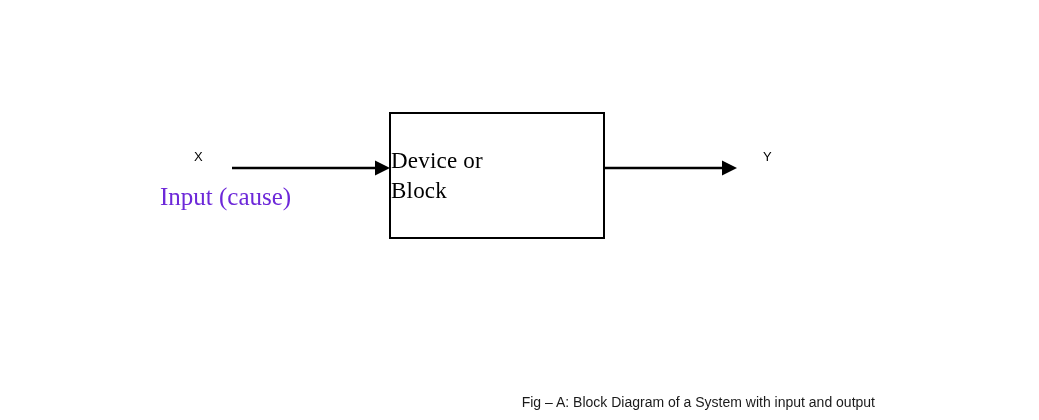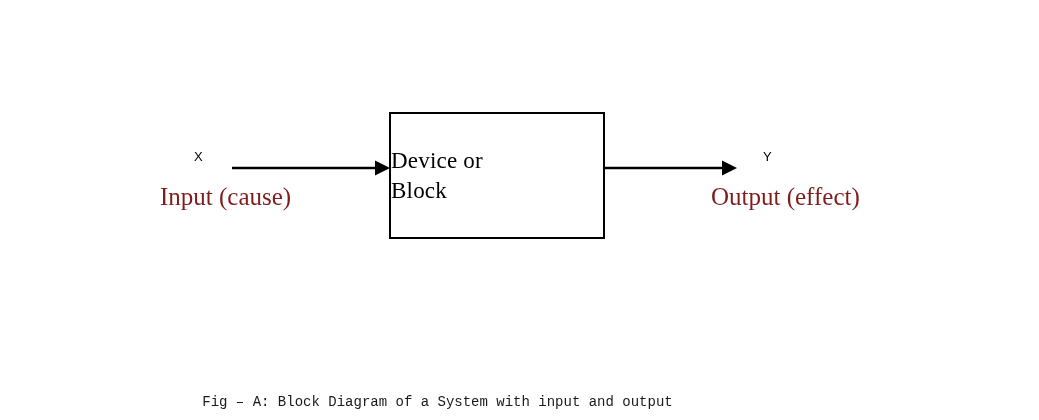--- a/index.html
+++ b/index.html
@@ -73,35 +73,35 @@
   }
   .signal-x { left: 194px; top: 150px; }
   .signal-y { left: 763px; top: 150px; }
 
   
   .port-label {
     position: absolute;
     font-family: "Liberation Serif", "DejaVu Serif", serif;
     font-size: 25px;
     line-height: 30px;
-    color: #7f1d1d;
+    color: #6d28d9;
     white-space: pre;
     text-align: center;
   }
   .label-input  { left: 160px; top: 182px; }
   .label-output { left: 711px; top: 182px; }
 
   
   .figure-caption {
     position: absolute;
     left: 0;
     top: 393px;
     width: 875px;
-    text-align: center;
-    font-family: Liberation Mono, monospace;
+    text-align: right;
+    font-family: Liberation Sans, sans-serif;
     font-size: 14px;
     line-height: 18px;
     color: #1a1a1a;
     white-space: pre;
   }
 </style>
 </head>
 <body>
 
 <div id="figure-canvas">
@@ -124,17 +124,16 @@
 
   <div class="arrow arrow-out">
     <svg width="132" height="22" viewBox="0 0 132 22" xmlns="http://www.w3.org/2000/svg" aria-hidden="true">
       <line x1="0" y1="11" x2="118" y2="11" stroke="#000000" stroke-width="2.6"></line>
       <polygon points="117,3.5 132,11 117,18.5" fill="#000000"></polygon>
     </svg>
   </div>
 
   <div class="signal-letter signal-y">Y</div>
 
-  <div class="port-label label-output">Output (effect)</div>
 
   <div class="figure-caption">Fig – A: Block Diagram of a System with input and output</div>
 
 </div>
 
 </body></html>

